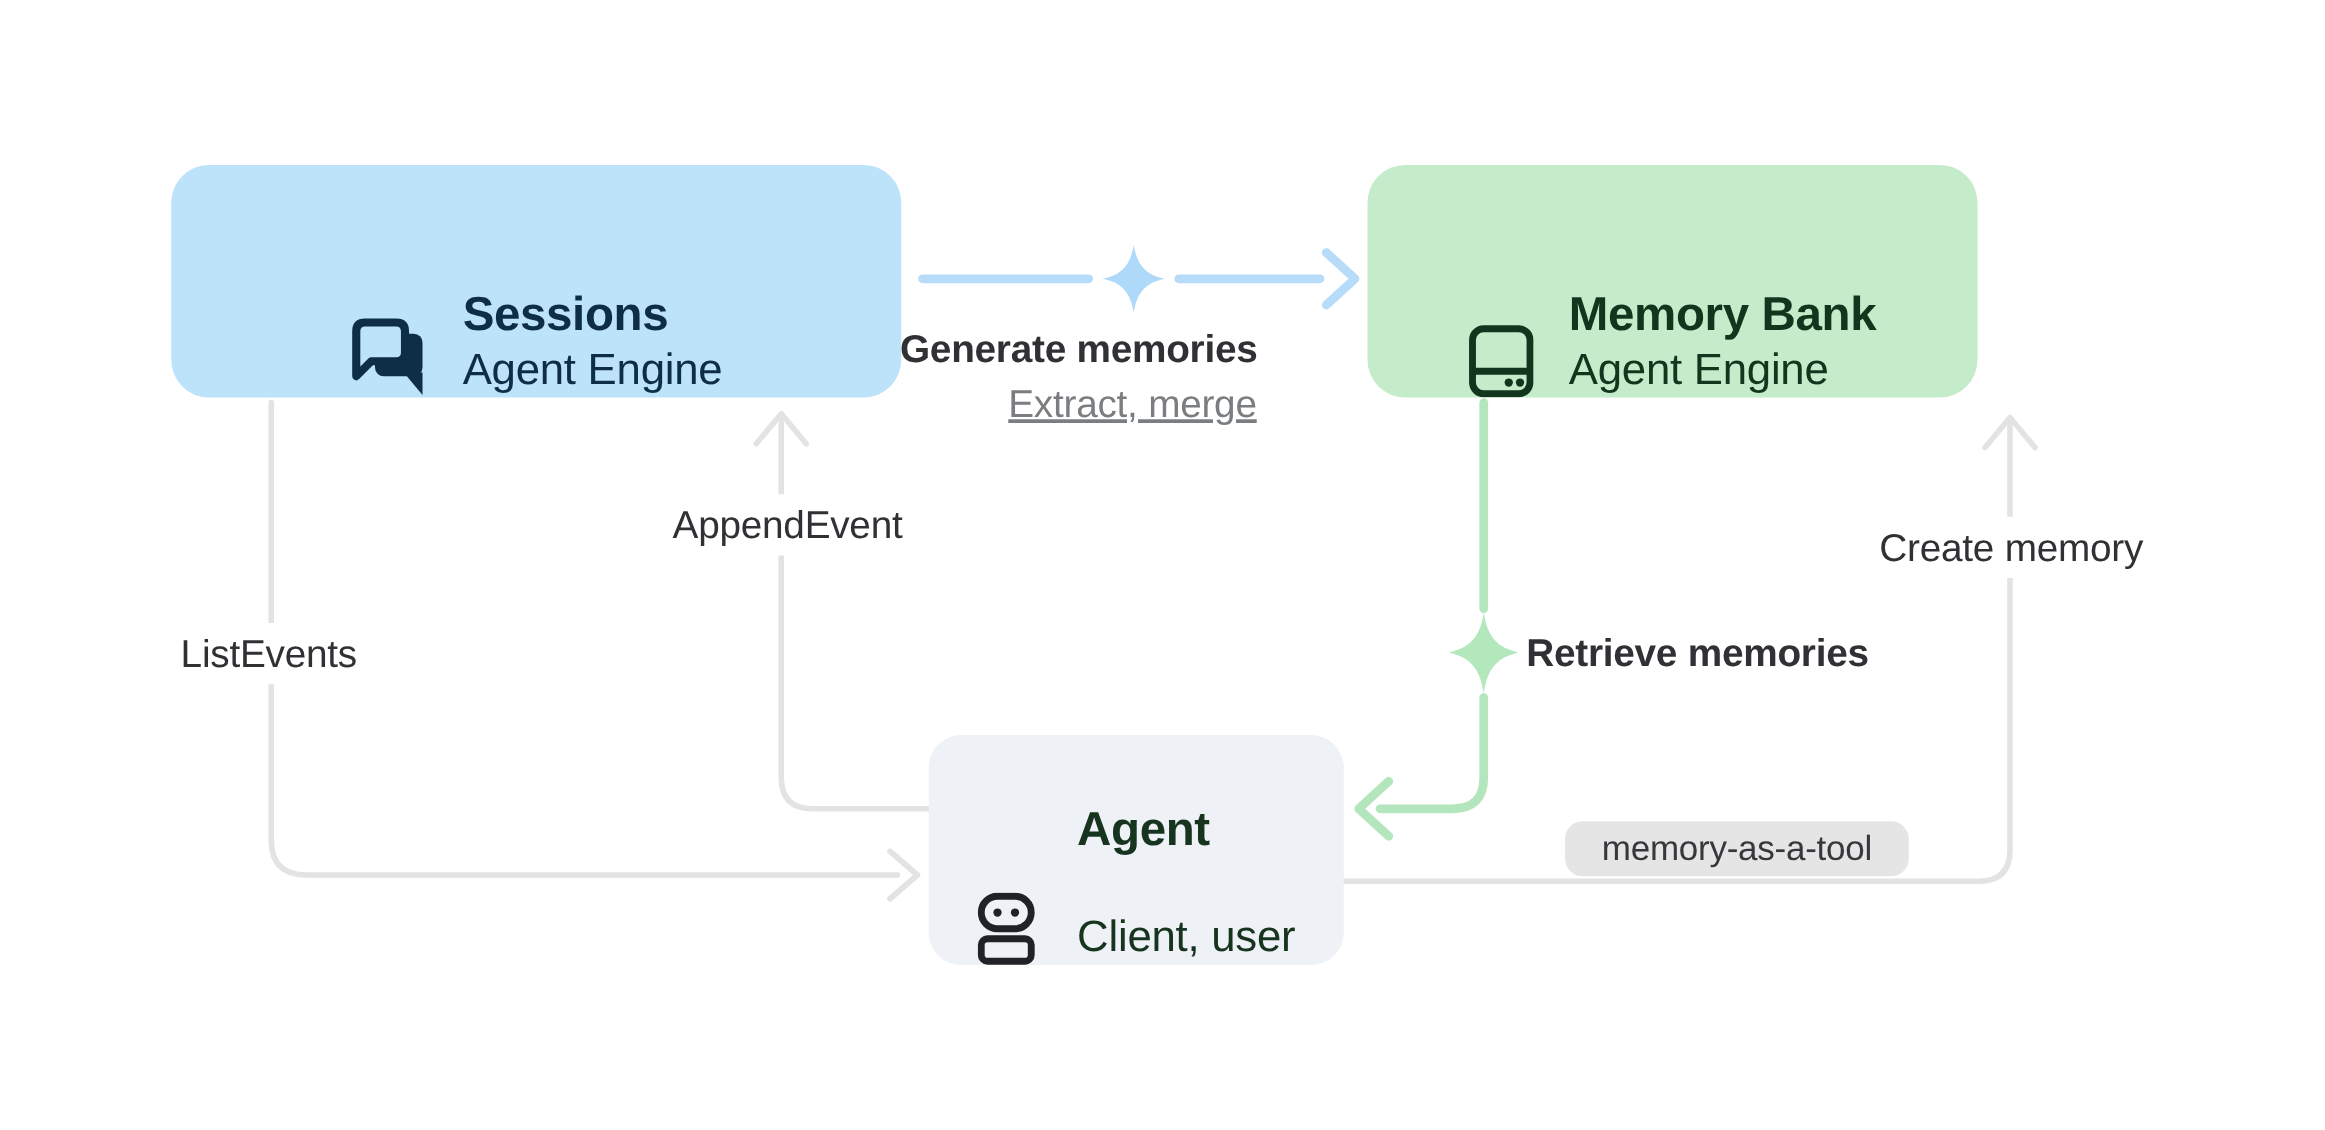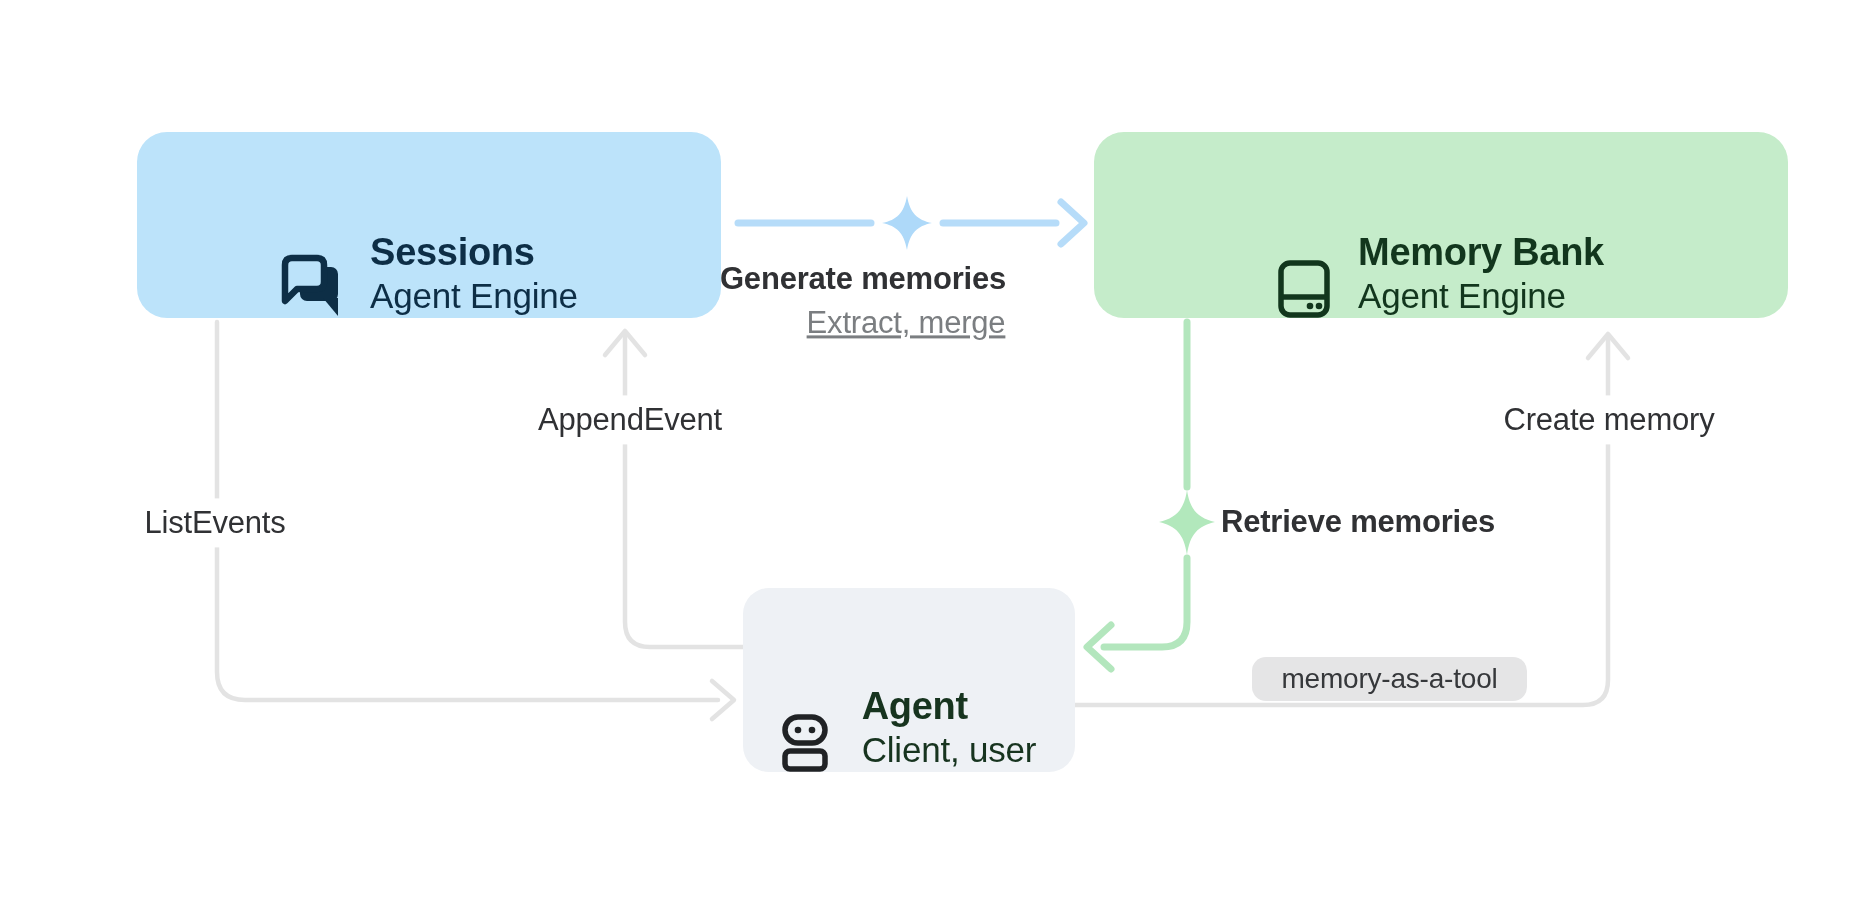--- a/index.html
+++ b/index.html
@@ -18,27 +18,27 @@
   .spark-blue{fill:var(--spark-blue);stroke:none;}
   .spark-green{fill:var(--spark-green);stroke:none;}
 
   .node{
     position:absolute;z-index:2;
     display:flex;align-items:flex-end;justify-content:center;
     border-radius:30px;
   }
   .node-sessions{left:137px;top:132px;width:584px;height:186px;
     background:var(--sessions-bg);color:var(--sessions-fg);}
-  .node-memory-bank{left:1094px;top:132px;width:694px;height:186px;
+  .node-memory-bank{left:1094px;top:132px;width:488px;height:186px;
     background:var(--memory-bg);color:var(--memory-fg);}
   .node-agent{left:743px;top:588px;width:332px;height:184px;border-radius:26px;
     background:var(--agent-bg);color:var(--agent-fg);}
   .node-icon{flex:0 0 auto;display:flex;}
   .node-text{display:flex;flex-direction:column;margin-left:28px;}
-  .node-agent .node-text{margin-left:34px;}
+  .node-agent .node-text{margin-left:34px;gap:42px;}
   .node-title{font-size:38px;font-weight:700;line-height:1.18;letter-spacing:-0.3px;}
   .node-sub{font-size:35px;font-weight:400;line-height:1.22;letter-spacing:-0.2px;}
 
   .icon-stroke{fill:none;stroke:currentColor;}
   .icon-fill{fill:currentColor;stroke:none;}
   .bubble-front{fill:var(--sessions-bg);stroke:currentColor;}
   .node-agent .node-icon{color:var(--agent-icon);}
 
   .edge-label{
     position:absolute;z-index:3;
@@ -131,19 +131,19 @@
     </span>
   </div>
 
   <div class="edge-label strong" style="left:863px;top:279px;text-align:right;">Generate memories</div>
   <div class="edge-label muted" style="left:906px;top:323px;text-decoration:underline;">Extract, merge</div>
 
   <div class="edge-label on-line" style="left:630px;top:420px;">AppendEvent</div>
 
   <div class="edge-label on-line" style="left:215px;top:523px;">ListEvents</div>
 
-  <div class="edge-label on-line" style="left:1609px;top:420px;">Create memory</div>
+  <div class="edge-label on-line" style="left:1609px;top:438px;">Create memory</div>
 
   <div class="edge-label strong" style="left:1358px;top:522px;">Retrieve memories</div>
 
   <div class="tool-badge">memory-as-a-tool</div>
 
 </div>
 
 </body></html>

